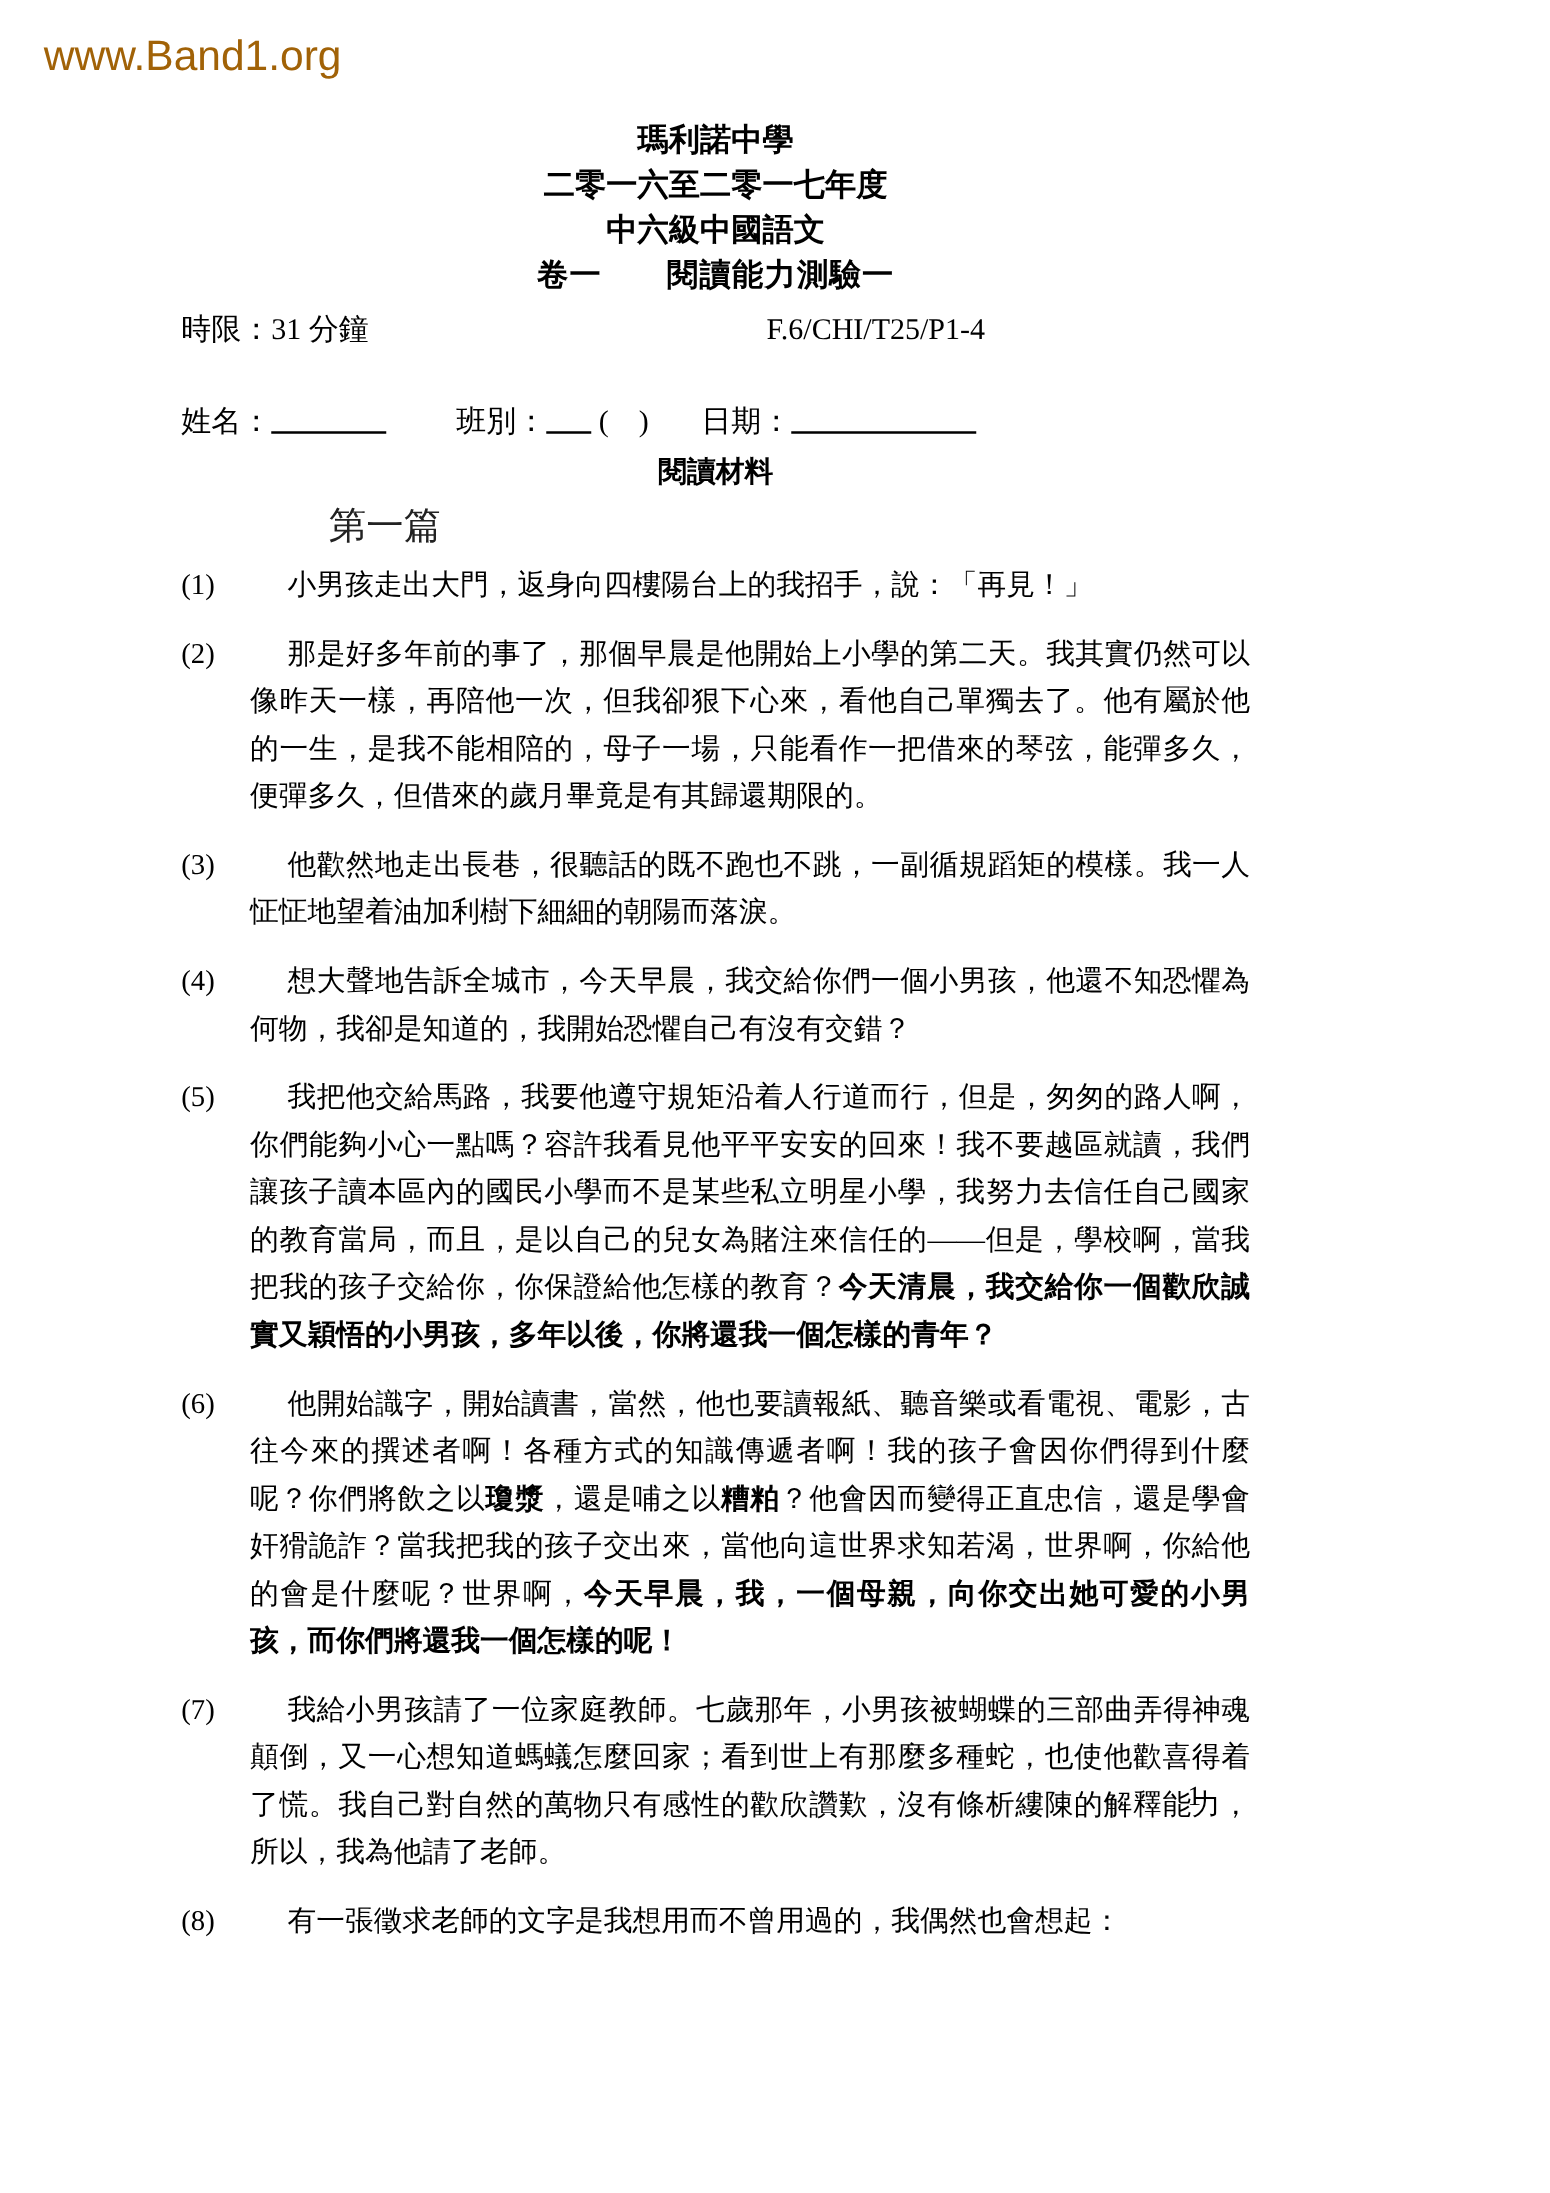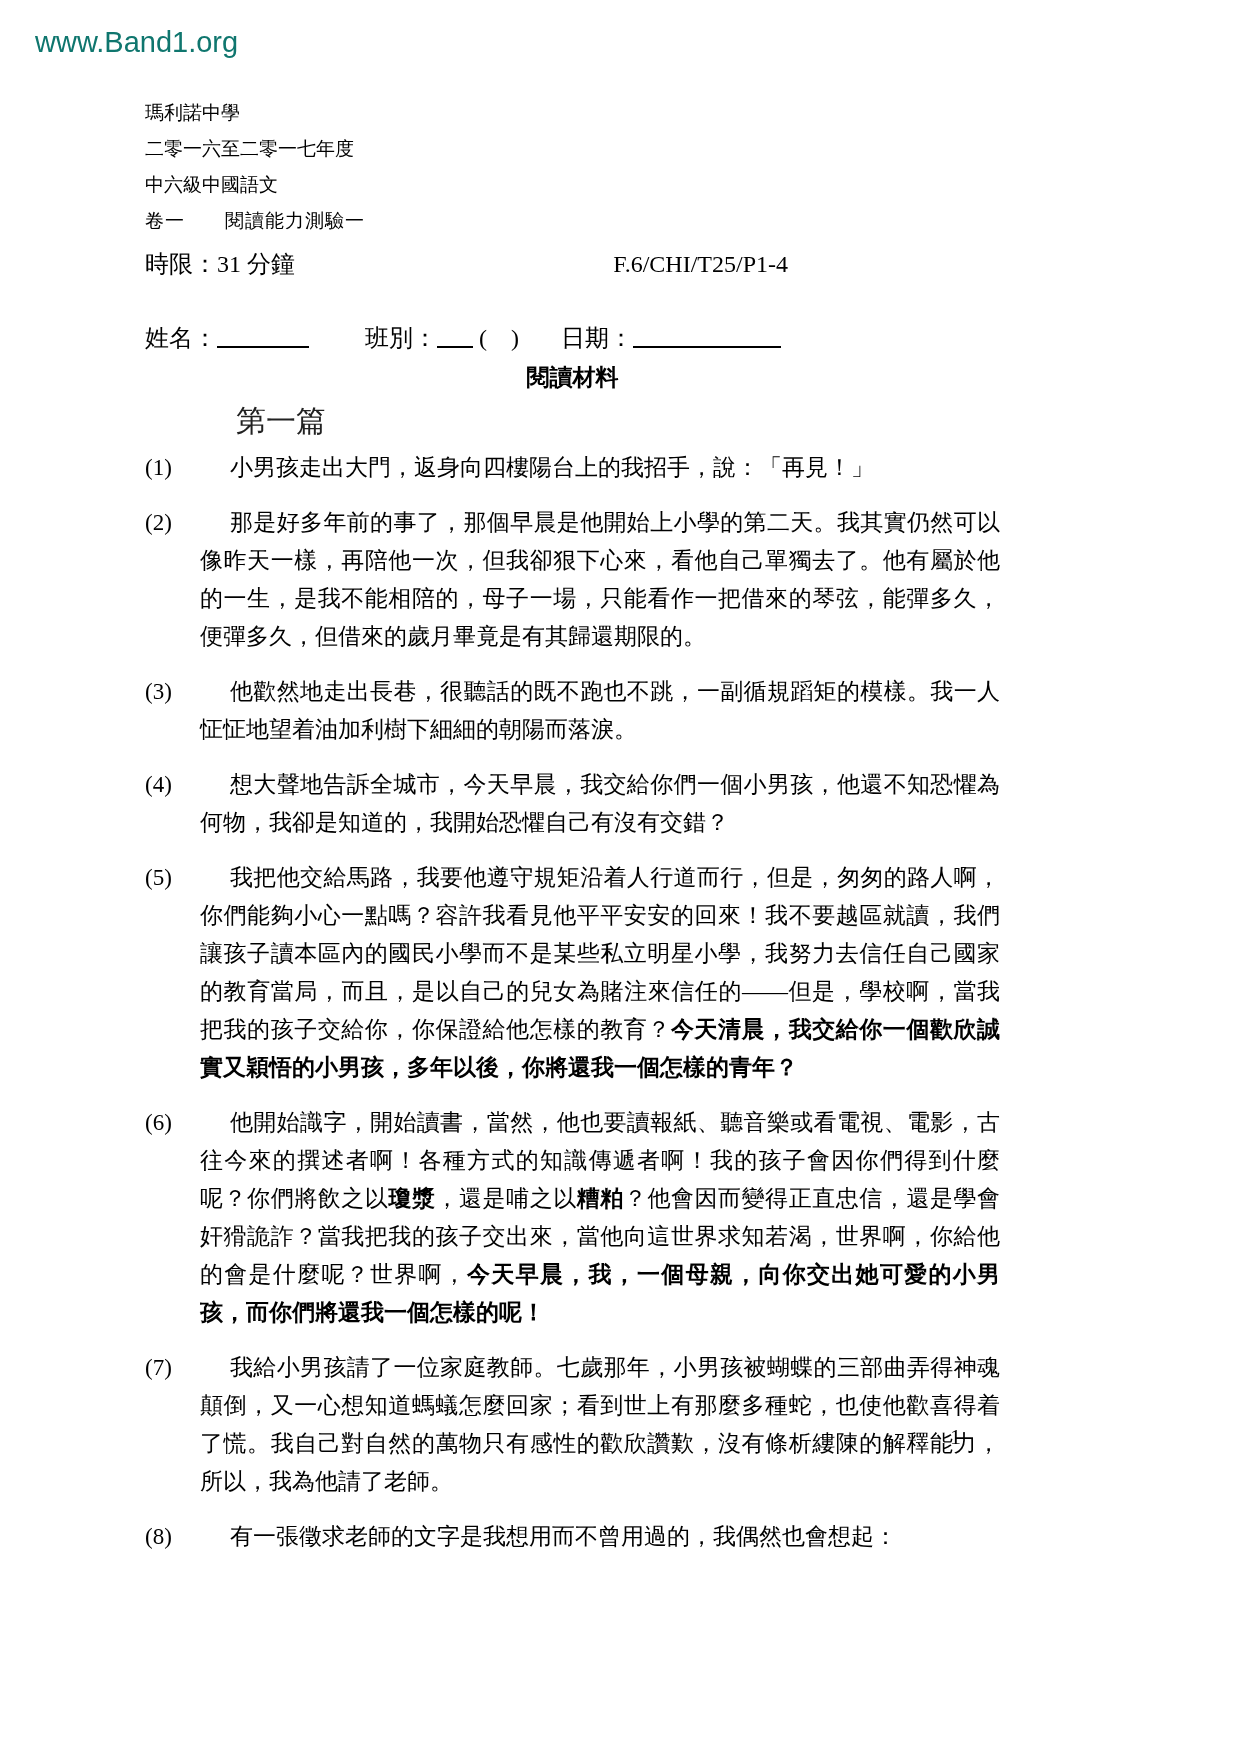--- a/index.html
+++ b/index.html
@@ -10,29 +10,30 @@
     position: relative;
     overflow: hidden;
     color: #000;
     font-family: "Liberation Serif", "DejaVu Serif", serif;
   }
   .watermark {
     position: absolute;
     top: 26px;
     left: 35px;
     font-family: "Liberation Sans", "DejaVu Sans", sans-serif;
-    font-size: 29px;
-    color: #0f766e;
+    font-size: 34px;
+    color: #a16207;
   }
   .page {
     padding: 95px 240px 0 145px; 
   }
   .header-line {
-    font-size: 19px;
-    font-weight: normal;
+    text-align: center;
+    font-size: 25px;
+    font-weight: bold;
     line-height: 36px;
   }
   .header-line.paper-line { letter-spacing: 1px; }
   .meta-row {
     margin-top: 8px;
     display: flex;
     align-items: baseline;
     font-size: 24px;
     line-height: 34px;
   }
@@ -61,21 +62,21 @@
   .w130 { width: 148px; }
   .main-title {
     margin-top: 2px;
     text-align: center;
     font-size: 23px;
     font-weight: bold;
     line-height: 42px;
   }
   .passage-heading {
     margin-top: 2px;
-    margin-left: 91px;
+    margin-left: 118px;
     font-size: 30px;
     line-height: 40px;
     color: #222;
   }
   .paragraphs { margin-top: 8px; }
   .para {
     display: flex;
     align-items: flex-start;
     margin-bottom: 17px;
     font-size: 23px;

